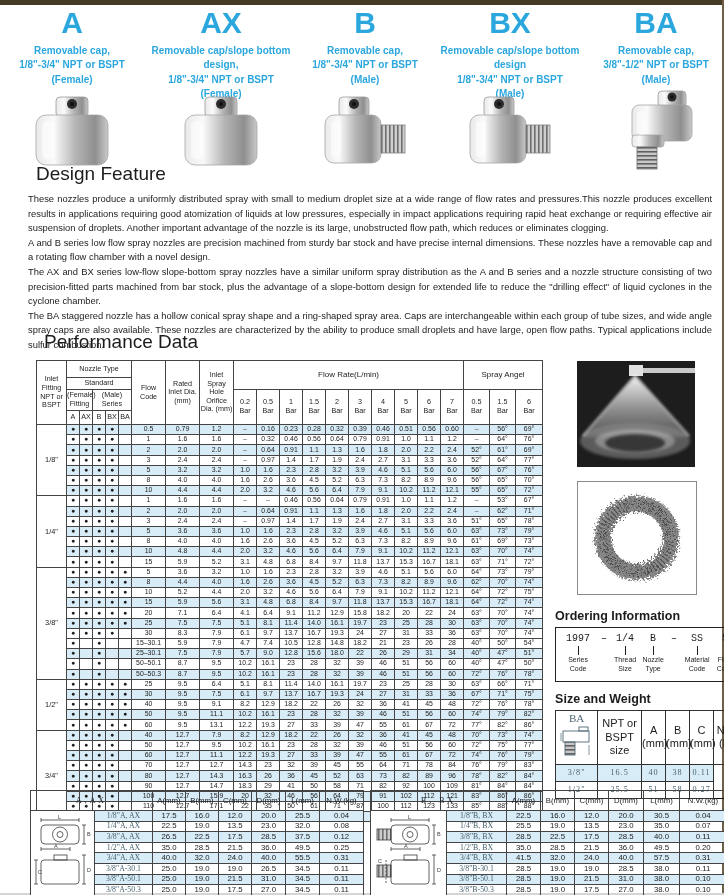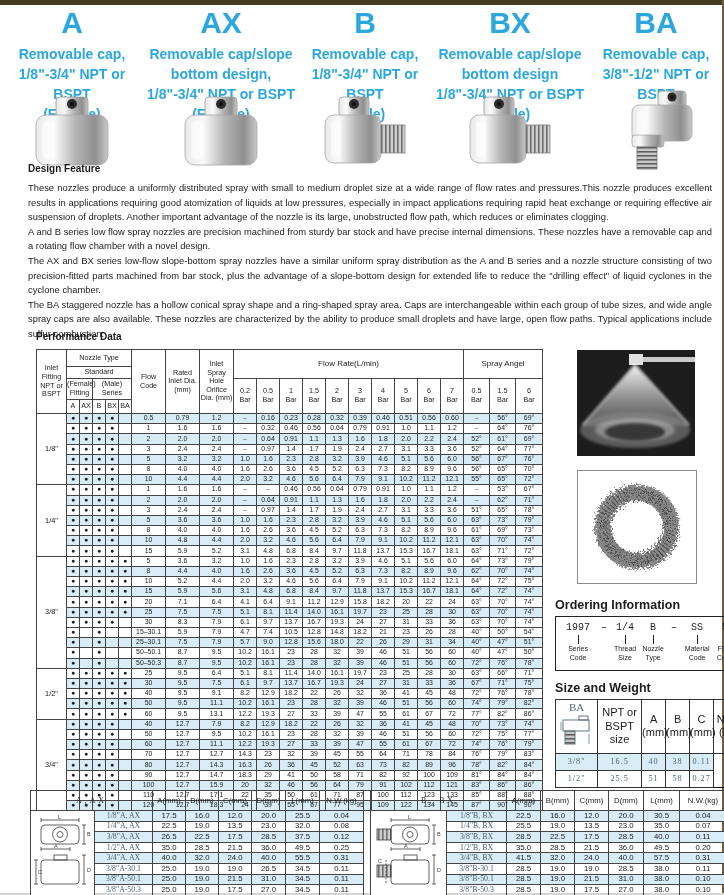--- a/index.html
+++ b/index.html
@@ -7,26 +7,26 @@
        font-family:"Liberation Sans",sans-serif;color:#1c1c1c;}
   .edge-top{position:absolute;top:0;left:0;width:724px;height:5px;background:#453b24;}
   .edge-right{position:absolute;top:0;right:0;width:2px;height:895px;background:#6b5f46;}
   .edge-bottom{position:absolute;left:0;bottom:0;width:724px;height:2px;background:#d5d5d5;}
 
   
   #products{position:absolute;top:7px;left:6px;width:712px;display:flex;}
   .product{text-align:center;}
   .p-a{width:132px}.p-ax{width:166px}.p-b{width:122px}.p-bx{width:168px}.p-ba{width:124px}
   .p-letter{font-size:30px;font-weight:bold;color:#2ba7de;line-height:1.05;}
-  .p-desc{font-size:14px;font-weight:bold;color:#2ba7de;line-height:1.45;margin-top:5px;height:36px;}
+  .p-desc{font-size:10px;font-weight:bold;color:#2ba7de;line-height:1.45;margin-top:5px;height:36px;}
   .p-img{height:92px;margin-top:4px;display:flex;justify-content:center;align-items:center;}
 
   
   #design{position:absolute;top:163px;left:28px;width:684px;}
-  .h2{font-size:10px;font-weight:bold;margin:0 0 7px 0;}
+  .h2{font-size:19px;font-weight:normal;margin:0 0 7px 8px;}
   #design p{font-size:9.4px;line-height:14.6px;text-align:justify;margin:0;}
 
   
   #perf{position:absolute;top:331px;left:36px;width:692px;}
   .main-row{display:flex;margin-top:3px;}
   table{border-collapse:collapse;}
   #perf-table{width:506px;table-layout:fixed;border:1.4px solid #111;}
   #perf-table th,#perf-table td{border:0.6px solid #444;padding:0;text-align:center;vertical-align:middle;}
   #perf-table thead th{font-size:7.2px;font-weight:normal;line-height:1.2;background:#fff;}
   #perf-table thead .grp{font-size:8px;}

